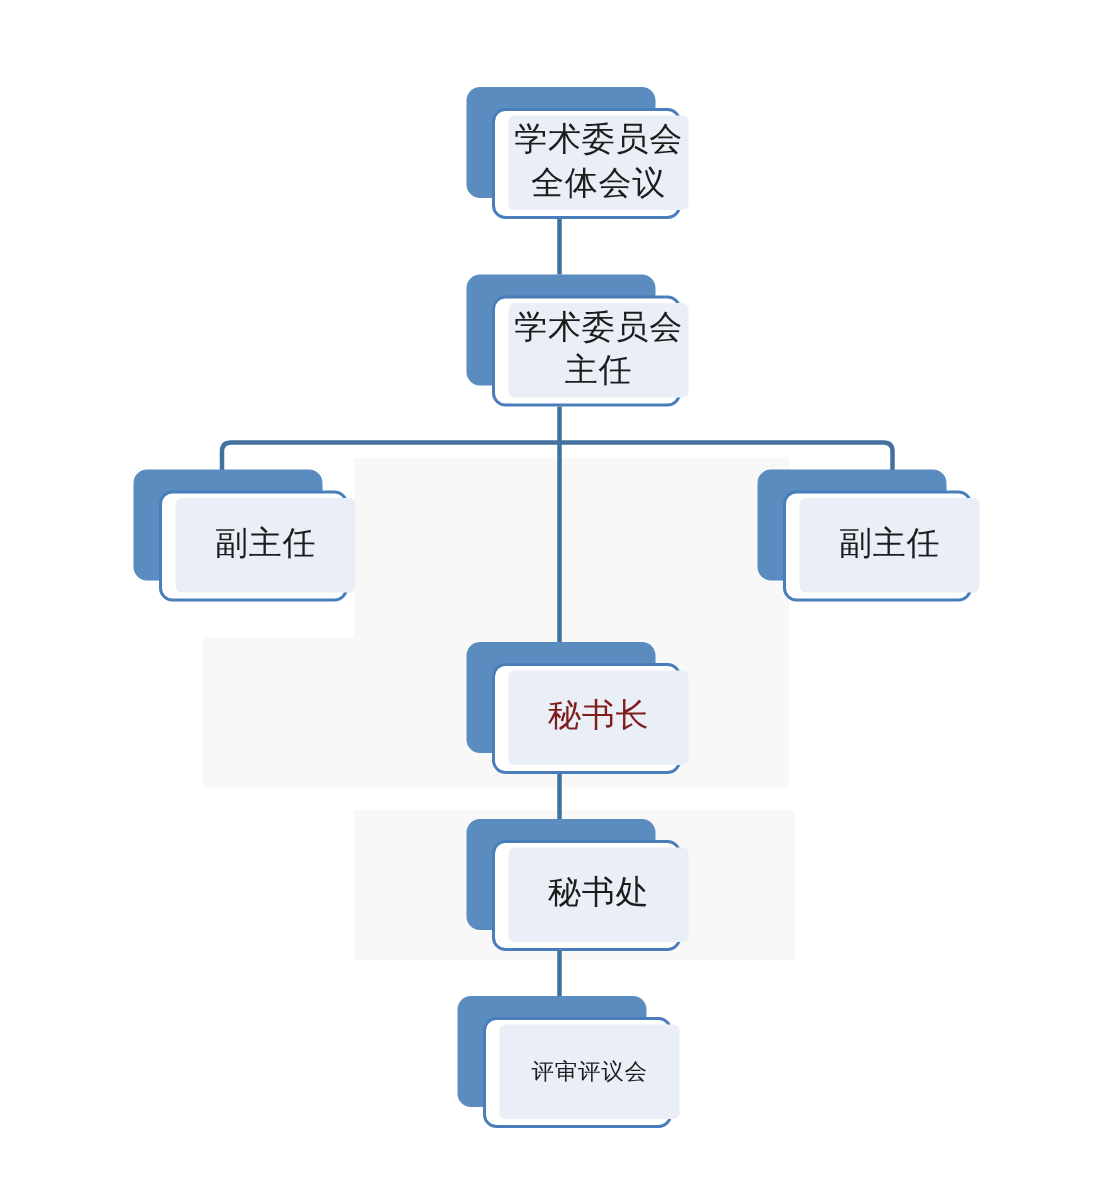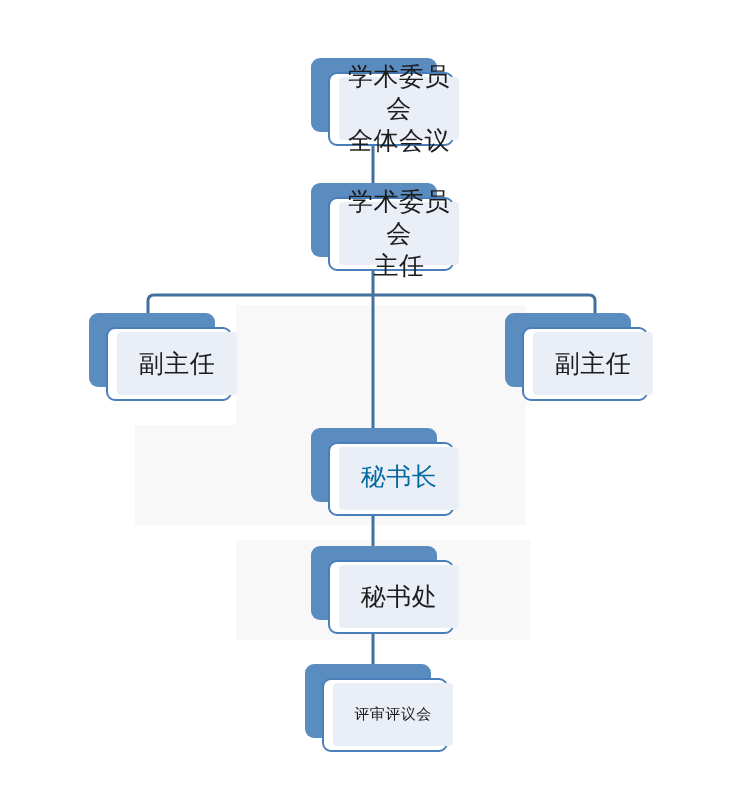--- a/index.html
+++ b/index.html
@@ -67,21 +67,21 @@
     width: 120px;
     height: 63px;
     background: #eaeef7;
     border-radius: 4px;
     display: flex;
     align-items: center;
     justify-content: center;
   }
   .node-label {
     color: #1c1c1c;
-    font-size: 25px;
+    font-size: 22px;
     line-height: 1.28;
     text-align: center;
     letter-spacing: 0.5px;
     white-space: pre-line;
     font-family: "DejaVu Serif", "Liberation Serif", serif;
   }
   .node-label.small {
     font-size: 15px;
   }
 </style>
@@ -147,21 +147,21 @@
         <div class="node-card" style="background: rgb(255, 255, 255); border-color: rgb(74, 126, 187);">
           <div class="node-panel" style="background: rgb(234, 238, 247);">
             <div class="node-label" style="color: rgb(28, 28, 28);">副主任</div>
           </div>
         </div>
       </div>
       <div class="node" style="left: 311px; top: 428px; width: 145px; height: 90px;">
         <div class="node-shadow" style="background: rgb(91, 140, 192);"></div>
         <div class="node-card" style="background: rgb(255, 255, 255); border-color: rgb(74, 126, 187);">
           <div class="node-panel" style="background: rgb(234, 238, 247);">
-            <div class="node-label" style="color: #0369a1; font-family: Liberation Mono, monospace;">秘书长</div>
+            <div class="node-label" style="color: #7f1d1d;">秘书长</div>
           </div>
         </div>
       </div>
       <div class="node" style="left: 311px; top: 546px; width: 145px; height: 90px;">
         <div class="node-shadow" style="background: rgb(91, 140, 192);"></div>
         <div class="node-card" style="background: rgb(255, 255, 255); border-color: rgb(74, 126, 187);">
           <div class="node-panel" style="background: rgb(234, 238, 247);">
             <div class="node-label" style="color: rgb(28, 28, 28);">秘书处</div>
           </div>
         </div>

